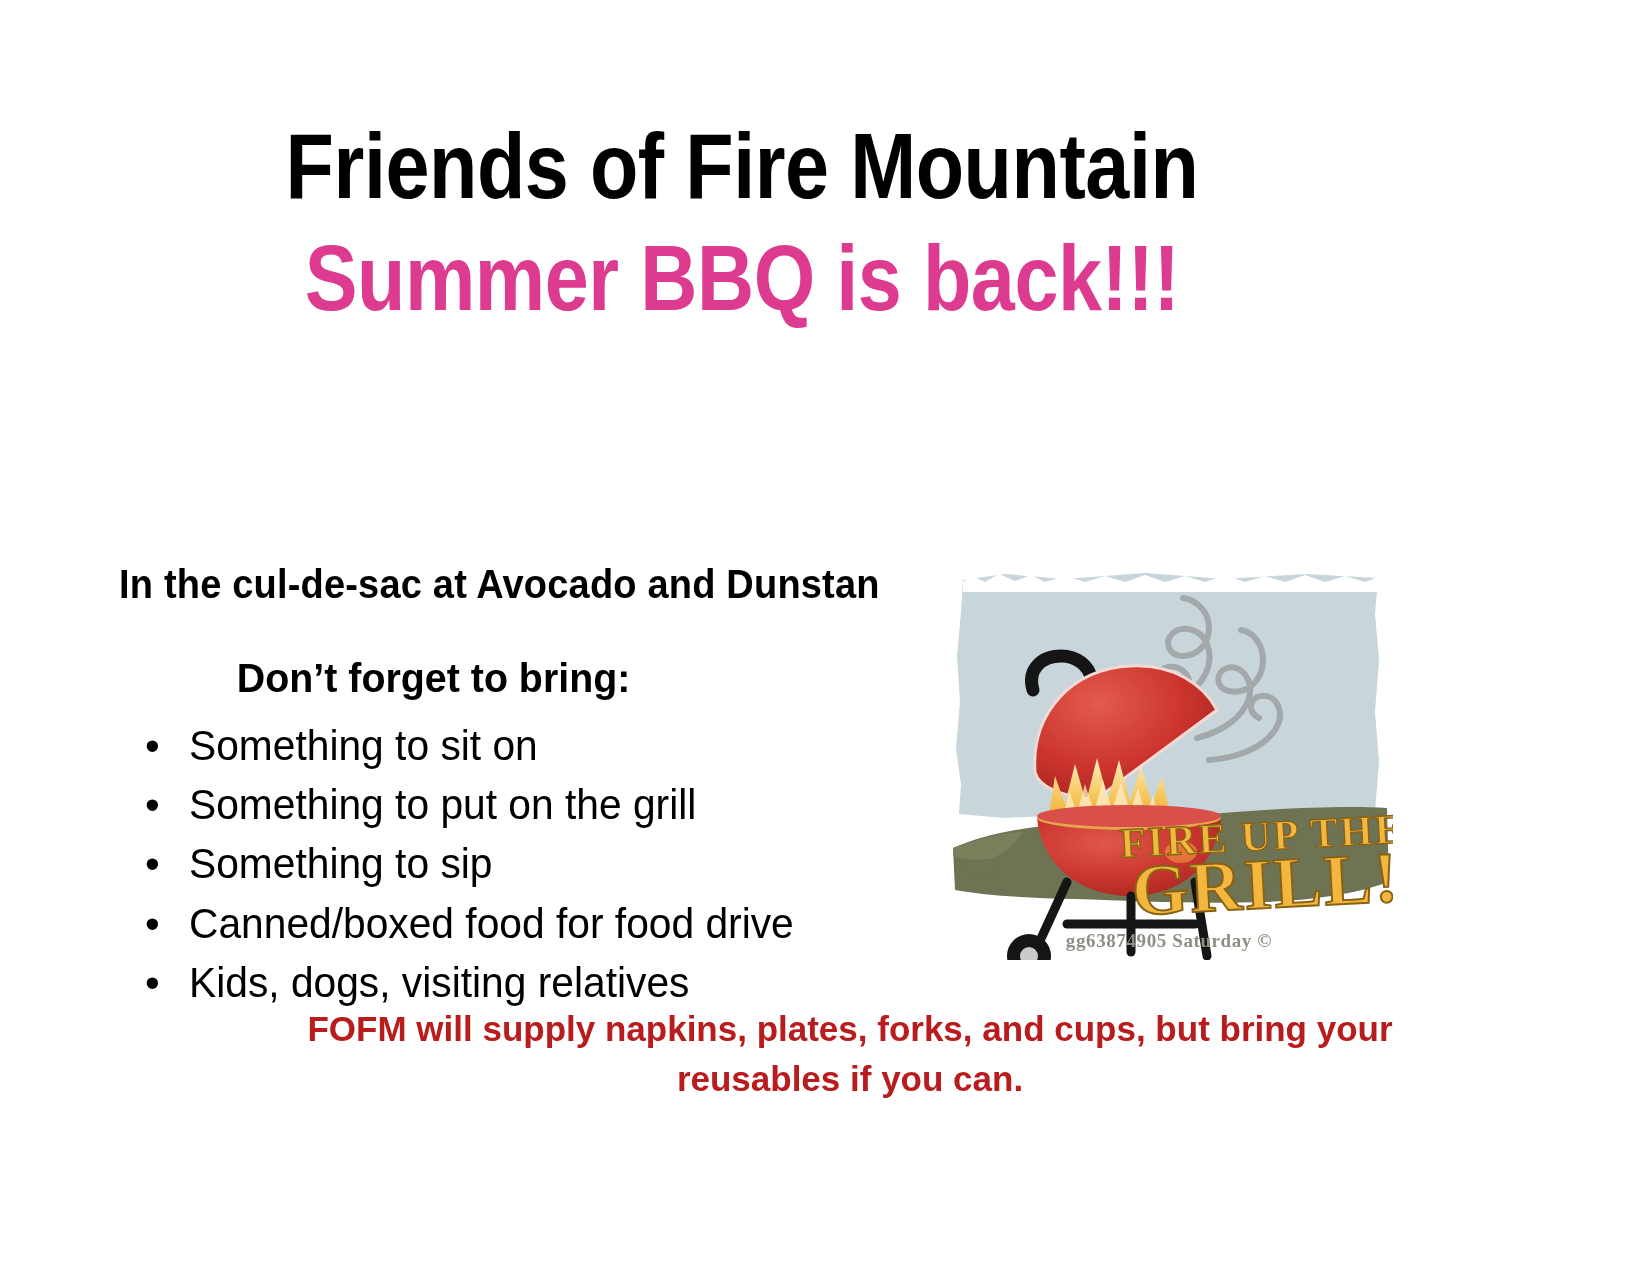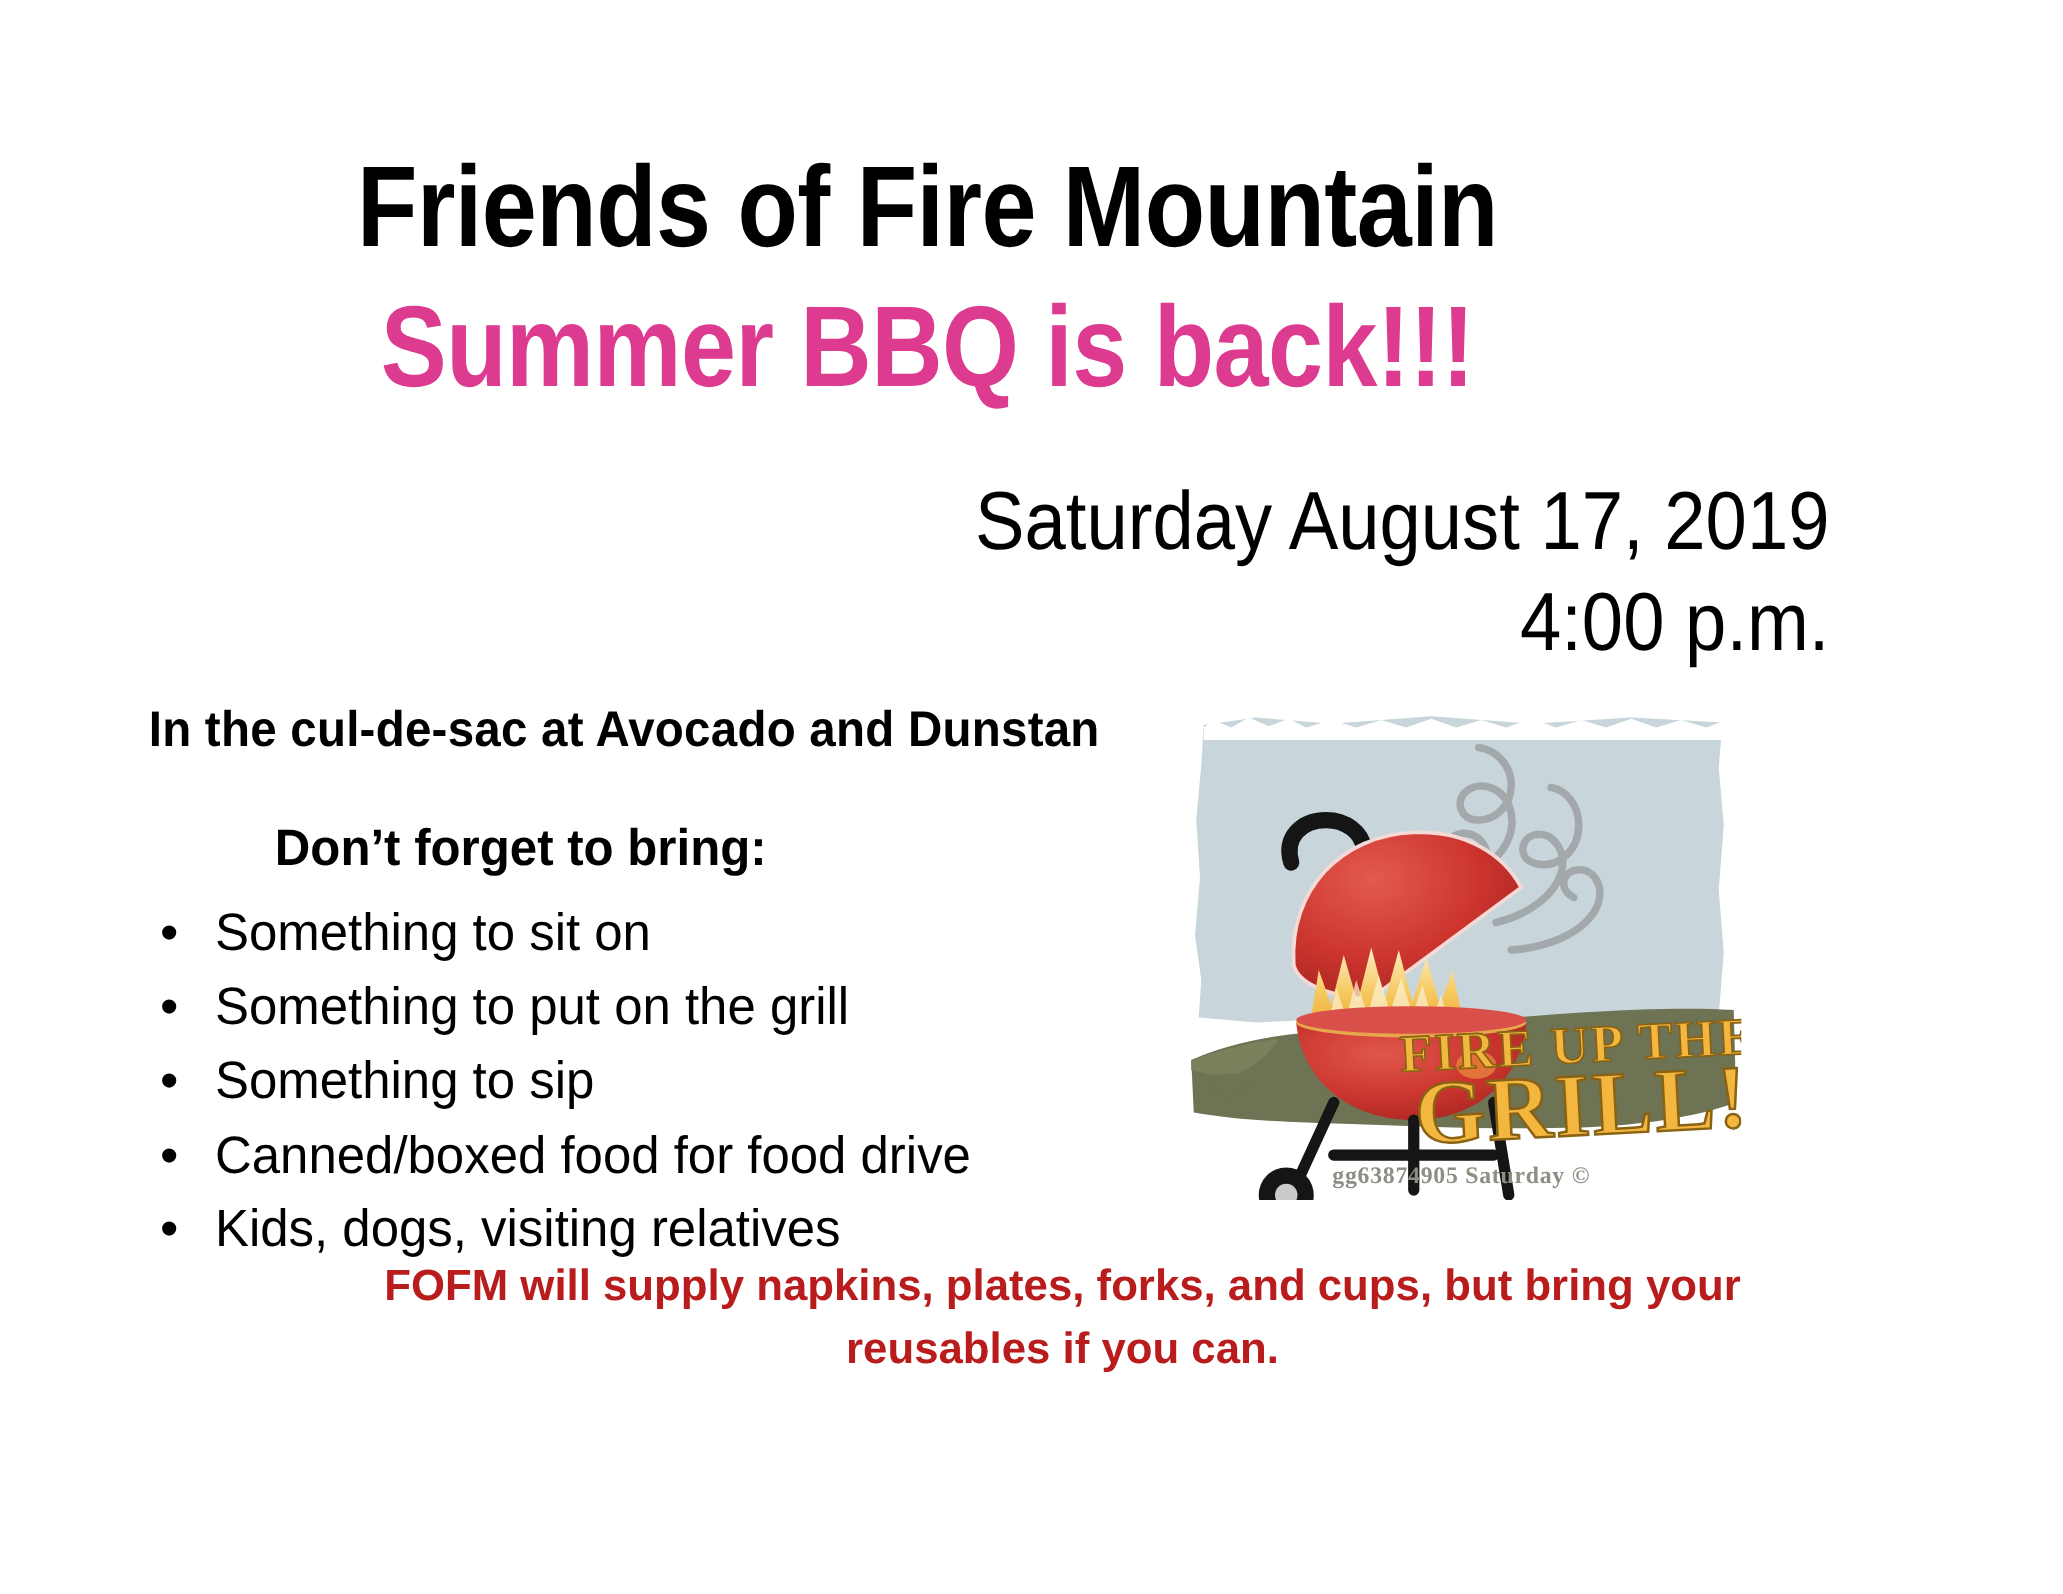--- a/index.html
+++ b/index.html
@@ -81,21 +81,21 @@
     letter-spacing: 0.2px;
     color: #000000;
     transform: scaleX(0.95);
     transform-origin: left center;
     white-space: nowrap;
   }
 
   
   .bring-block {
     position: absolute;
-    left: 120px;
+    left: 137px;
     top: 655px;
     width: 790px;
   }
   .bring-heading {
     font-family: "Liberation Sans Narrow", "Liberation Sans", sans-serif;
     font-weight: bold;
     font-size: 41px;
     color: #000000;
     padding-left: 104px;
     transform: scaleX(0.96);
@@ -172,24 +172,20 @@
 </head>
 <body>
 
 <div id="flyer">
 
   <div class="headline-block">
     <div class="title-main">Friends of Fire Mountain</div>
     <div class="title-sub">Summer BBQ is back!!!</div>
   </div>
 
-  <div class="datetime-block">
-    <div class="date-line">Saturday August 17, 2019</div>
-    <div class="time-line">4:00 p.m.</div>
-  </div>
 
   <div class="location-line">In the cul-de-sac at Avocado and Dunstan</div>
 
   <div class="bring-block">
     <div class="bring-heading">Don’t forget to bring:</div>
     <ul class="bring-list">
       <li>
         <span class="bullet-dot">•</span>
         <span class="bullet-text">Something to sit on</span>
       </li>

